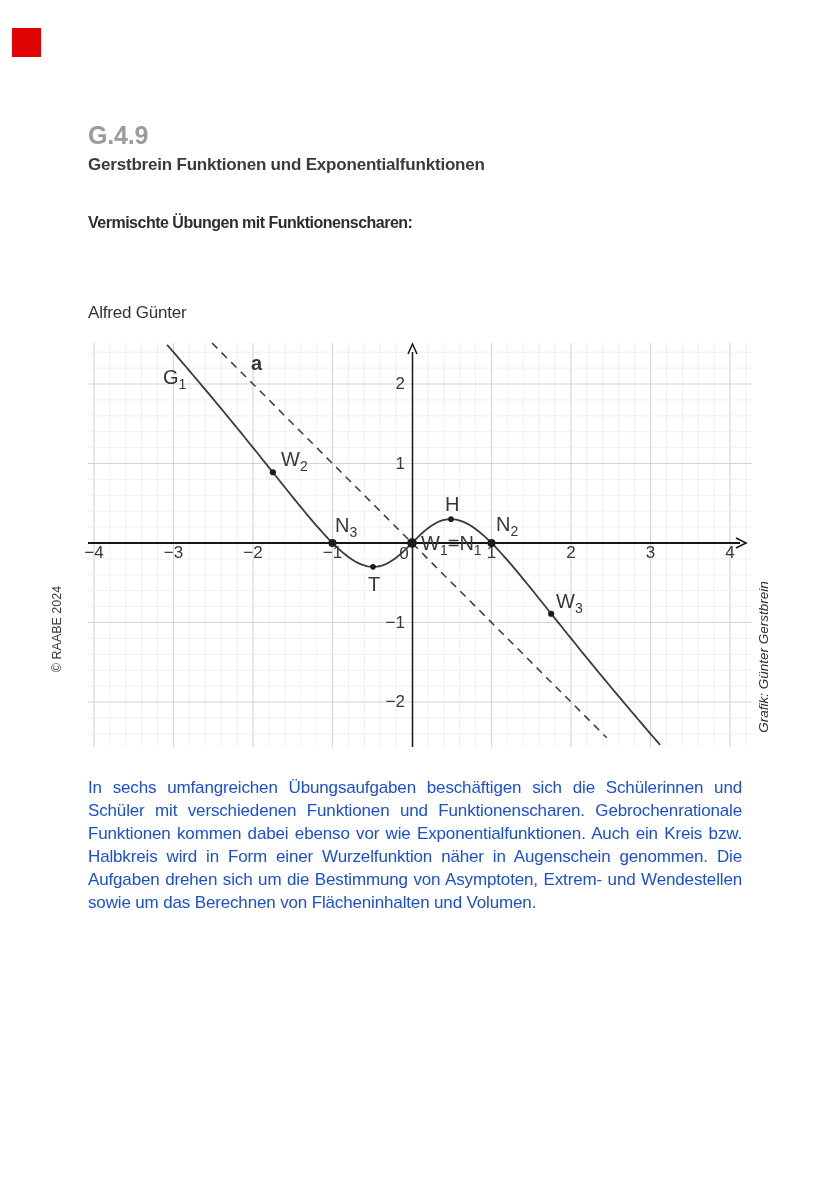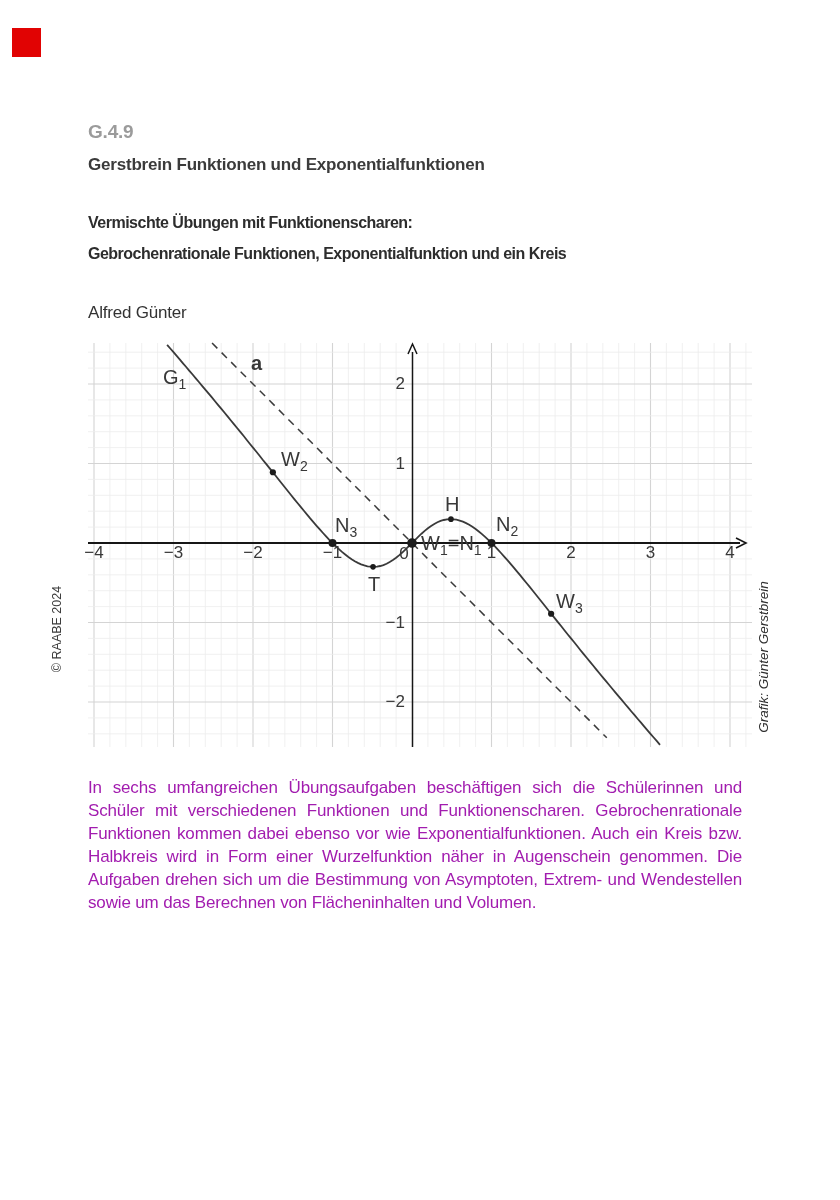--- a/index.html
+++ b/index.html
@@ -1,29 +1,29 @@
 <!DOCTYPE html>
 <html><head>
 <meta charset="utf-8">
 <style>
   html,body{margin:0;padding:0;background:#fff;}
   .page{position:relative;width:840px;height:1200px;background:#ffffff;overflow:hidden;
         font-family:"Liberation Sans",sans-serif;color:#2d2d2d;}
   .marker{position:absolute;left:12px;top:28px;width:29px;height:29px;background:#e10303;}
-  .code{position:absolute;left:88px;top:121px;font-size:19px;font-weight:700;color:#9b9b9b;letter-spacing:-0.2px;text-align:right;}
+  .code{position:absolute;left:88px;top:121px;font-size:25px;font-weight:700;color:#9b9b9b;letter-spacing:-0.2px;text-align:right;}
   .series{position:absolute;left:88px;top:155px;font-size:17px;font-weight:600;color:#3b3b3b;letter-spacing:-0.2px;}
   .title{position:absolute;left:88px;top:207px;font-size:16px;font-weight:700;line-height:31px;
          color:#2d2d2d;letter-spacing:-0.5px;white-space:nowrap;}
   .author{position:absolute;left:88px;top:303px;font-size:17px;font-weight:400;color:#333;letter-spacing:-0.2px;}
   .vleft{position:absolute;left:57px;top:629px;transform:translate(-50%,-50%) rotate(-90deg);
          white-space:nowrap;font-size:12.5px;color:#3a3a3a;letter-spacing:0px;}
   .vright{position:absolute;left:763px;top:657px;transform:translate(-50%,-50%) rotate(-90deg);
           white-space:nowrap;font-size:13.5px;font-style:italic;color:#2f2f2f;}
   .body{position:absolute;left:88px;top:776px;width:654px;font-size:17px;line-height:23px;
-        text-align:justify;letter-spacing:-0.15px;color:#a21caf;}
+        text-align:justify;letter-spacing:-0.15px;color:#1d4ed8;}
   #plot{position:absolute;left:84px;top:340px;}
   #plot .gmin{stroke:#ececec;stroke-width:0.8;}
   #plot .gmaj{stroke:#d4d4d4;stroke-width:1.1;}
   #plot .axis{stroke:#161616;fill:none;}
   #plot .curve{stroke:#3a3a3a;stroke-width:1.8;fill:none;}
   #plot .dash{stroke:#3a3a3a;stroke-width:1.5;fill:none;stroke-dasharray:7.5 6;}
   #plot text{fill:#383838;font-family:"Liberation Sans",sans-serif;}
   #plot .tick{font-size:17px;}
   #plot .plbl{font-size:20px;}
   #plot .sub{font-size:14px;}
@@ -32,21 +32,20 @@
 </style>
 </head>
 <body>
 
 <div class="page">
   <div class="marker" style="background: rgb(225, 3, 3);"></div>
   <div class="code">G.4.9</div>
   <div class="series">Gerstbrein Funktionen und Exponentialfunktionen</div>
   <div class="title">
     <div>Vermischte Übungen mit Funktionenscharen:</div>
-    <div>Gebrochenrationale Funktionen, Exponentialfunktion und ein Kreis</div>
   </div>
   <div class="author">Alfred Günter</div>
 
   <svg id="plot" width="672" height="412" viewBox="84 340 672 412">
       <line x1="94" y1="343" x2="94" y2="747" class="gmaj"></line>
       <line x1="109.89999999999998" y1="343" x2="109.89999999999998" y2="747" class="gmin"></line>
       <line x1="125.80000000000001" y1="343" x2="125.80000000000001" y2="747" class="gmin"></line>
       <line x1="141.7" y1="343" x2="141.7" y2="747" class="gmin"></line>
       <line x1="157.6" y1="343" x2="157.6" y2="747" class="gmin"></line>
       <line x1="173.5" y1="343" x2="173.5" y2="747" class="gmaj"></line>

